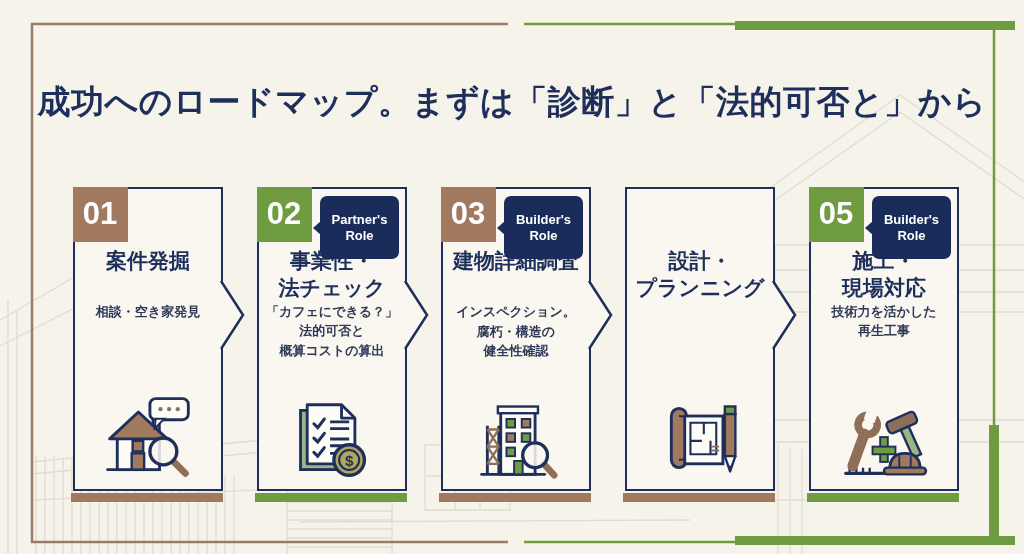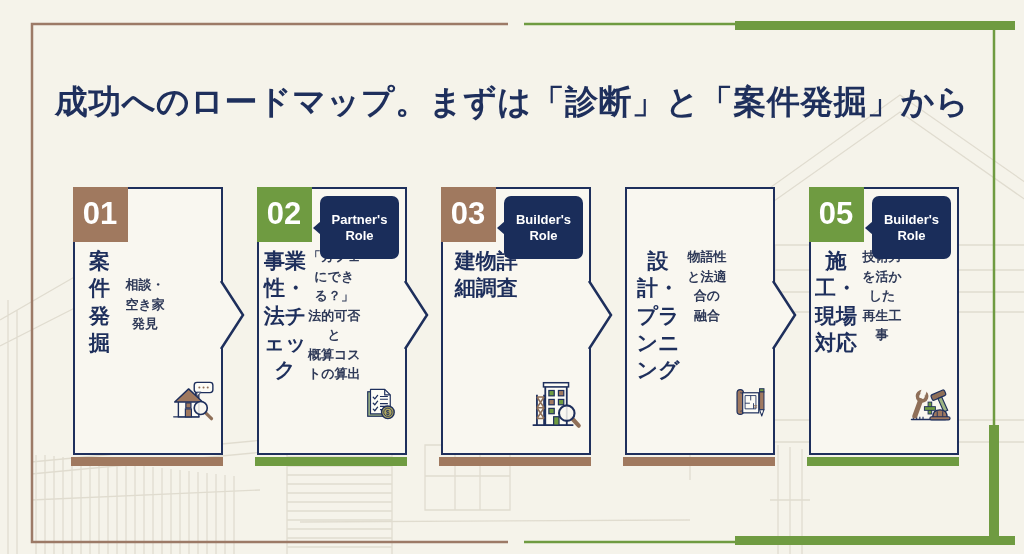--- a/index.html
+++ b/index.html
@@ -3,36 +3,36 @@
 <meta charset="utf-8">
 <style>
   * { margin:0; padding:0; box-sizing:border-box; }
   html,body { width:1024px; height:554px; }
   body { font-family:"Liberation Sans","DejaVu Sans",sans-serif; background:#f5f3ea; overflow:hidden; }
   .stage { position:relative; width:1024px; height:554px; background:#f5f3ea; overflow:hidden; }
   .bg-sketch { position:absolute; inset:0; z-index:0; }
   .frame { position:absolute; inset:0; z-index:1; }
   .slide-title { position:absolute; top:80px; left:0; right:0; z-index:2;
     text-align:center; font-size:33px; font-weight:800; color:#1e2f5c; letter-spacing:0.5px; }
-  .card { position:absolute; top:187px; width:150px; height:268px; z-index:2;
+  .card { position:absolute; top:187px; width:150px; height:304px; z-index:2;
     background:#f9f7f0; border:2.5px solid #1e2f5c; }
   .card-1 { left:73px; }  .card-2 { left:257px; }  .card-3 { left:441px; }
   .card-4 { left:625px; } .card-5 { left:809px; }
   .card-shadow { position:absolute; left:-4px; right:-2px; bottom:-13px; height:9px; }
   .accent-brown-bg { background:#a0795f; }
   .accent-green-bg { background:#6f9b41; }
   .num-badge { position:absolute; top:-2.5px; left:-2.5px; width:55px; height:55px;
     display:flex; align-items:center; justify-content:center;
     color:#fff; font-size:31px; font-weight:800; }
   .role-badge { position:absolute; top:7px; left:61px; width:79px; min-height:39px;
     background:#1a2d5a; color:#fff; border-radius:7px; padding:16px 2px;
     font-size:13px; font-weight:700; text-align:center; line-height:1.2; white-space:pre-line; }
   .role-badge::before { content:""; position:absolute; left:-7px; top:50%; transform:translateY(-50%);
     border-top:7px solid transparent; border-bottom:7px solid transparent; border-right:8px solid #1a2d5a; }
-  .card-inner { height:100%; padding:58px 4px 6px 4px; display:flex; }
+  .card-inner { height:100%; padding:58px 4px 6px 4px; display:flex; flex-direction:column; align-items:center; }
   .card-title { color:#1e2f5c; font-size:21px; font-weight:800; text-align:center;
     line-height:1.3; white-space:pre-line; }
   .card-desc { color:#2f3a58; font-size:13px; font-weight:600; text-align:center;
     line-height:1.5; white-space:pre-line; }
   .gap-lg { margin-top:28px; } .gap-sm { margin-top:0; }
   .card-icon { margin-top:auto; margin-bottom:2px; }
   .chev { position:absolute; top:89px; right:-24px; width:26px; height:74px; }
 </style>
 </head>
 <body>
@@ -64,21 +64,21 @@
   </svg>
 
   <svg class="frame" width="1024" height="554" viewBox="0 0 1024 554" fill="none">
     <path d="M508,24 H32 V542 H508" stroke="#9c7a67" stroke-width="2.5"></path>
     <path d="M524,24 H1010 M524,542 H740 M994,29 V430" stroke="#6f9b41" stroke-width="2.5"></path>
     <rect x="735" y="21" width="280" height="9" fill="#6f9b41"></rect>
     <rect x="735" y="536" width="280" height="9" fill="#6f9b41"></rect>
     <rect x="989" y="425" width="10" height="120" fill="#6f9b41"></rect>
   </svg>
 
-  <h1 class="slide-title">成功へのロードマップ。まずは「診断」と「案件発掘」から</h1>
+  <h1 class="slide-title">成功へのロードマップ。まずは「診断」と「法的可否と」から</h1>
 
   <div class="card card-1">
     <div class="card-shadow accent-brown-bg"></div>
     <div class="num-badge accent-brown-bg">01</div>
     <svg class="chev" viewBox="0 0 26 74">
       <rect x="0" y="4" width="5" height="66" fill="#f9f7f0"></rect>
       <polygon points="2,3 24,37 2,71" fill="#f9f7f0"></polygon>
       <polyline points="2,3 24,37 2,71" fill="none" stroke="#1e2f5c" stroke-width="2.5"></polyline>
     </svg>
     <div class="card-inner">
@@ -138,20 +138,23 @@
     <div class="num-badge accent-brown-bg">03</div>
     <div class="role-badge">Builder's
 Role</div>
     <svg class="chev" viewBox="0 0 26 74">
       <rect x="0" y="4" width="5" height="66" fill="#f9f7f0"></rect>
       <polygon points="2,3 24,37 2,71" fill="#f9f7f0"></polygon>
       <polyline points="2,3 24,37 2,71" fill="none" stroke="#1e2f5c" stroke-width="2.5"></polyline>
     </svg>
     <div class="card-inner">
       <div class="card-title">建物詳細調査</div>
+      <div class="card-desc gap-lg">インスペクション。
+腐朽・構造の
+健全性確認</div>
       <svg class="card-icon" width="96" height="84" viewBox="0 0 100 88">
         <line x1="14" y1="81" x2="80" y2="81" stroke="#1e2f5c" stroke-width="3" stroke-linecap="round"></line>
         <rect x="34" y="16" width="36" height="65" fill="#fdfcf6" stroke="#1e2f5c" stroke-width="3"></rect>
         <rect x="31" y="10" width="42" height="7" fill="#fdfcf6" stroke="#1e2f5c" stroke-width="2.5"></rect>
         <rect x="40" y="23" width="9" height="9" fill="#6f9b41" stroke="#1e2f5c" stroke-width="2"></rect>
         <rect x="56" y="23" width="9" height="9" fill="#a0795f" stroke="#1e2f5c" stroke-width="2"></rect>
         <rect x="40" y="38" width="9" height="9" fill="#a0795f" stroke="#1e2f5c" stroke-width="2"></rect>
         <rect x="56" y="38" width="9" height="9" fill="#6f9b41" stroke="#1e2f5c" stroke-width="2"></rect>
         <rect x="40" y="53" width="9" height="9" fill="#6f9b41" stroke="#1e2f5c" stroke-width="2"></rect>
         <rect x="48" y="67" width="9" height="14" fill="#6f9b41" stroke="#1e2f5c" stroke-width="2"></rect>
@@ -166,22 +169,20 @@
   <div class="card card-4">
     <div class="card-shadow accent-brown-bg"></div>
     <svg class="chev" viewBox="0 0 26 74">
       <rect x="0" y="4" width="5" height="66" fill="#f9f7f0"></rect>
       <polygon points="2,3 24,37 2,71" fill="#f9f7f0"></polygon>
       <polyline points="2,3 24,37 2,71" fill="none" stroke="#1e2f5c" stroke-width="2.5"></polyline>
     </svg>
     <div class="card-inner">
       <div class="card-title">設計・
 プランニング</div>
-      <div class="card-desc gap-sm">物語性と法適合の
-融合</div>
       <svg class="card-icon" width="96" height="86" viewBox="0 0 100 90">
         <rect x="20" y="14" width="16" height="62" rx="8" fill="#a0795f" stroke="#1e2f5c" stroke-width="3"></rect>
         <path d="M28,22 a6,6 0 0 1 0,46" fill="none" stroke="#1e2f5c" stroke-width="2"></path>
         <rect x="34" y="22" width="40" height="50" fill="#fdfcf6" stroke="#1e2f5c" stroke-width="3"></rect>
         <path d="M40,29 H67 V62 H40 Z M54,29 V41 M40,48 H52 M61,48 V62" fill="none" stroke="#1e2f5c" stroke-width="2.2"></path>
         <path d="M62,54 H70 M62,58 H70" stroke="#8f6f58" stroke-width="2"></path>
         <rect x="76" y="12" width="11" height="8" fill="#6f9b41" stroke="#1e2f5c" stroke-width="2.5"></rect>
         <rect x="76" y="20" width="11" height="44" fill="#a0795f" stroke="#1e2f5c" stroke-width="2.5"></rect>
         <polygon points="76,64 87,64 81.5,80" fill="#fdfcf6" stroke="#1e2f5c" stroke-width="2.5" stroke-linejoin="round"></polygon>
         <polygon points="79.5,74 83.5,74 81.5,80" fill="#1e2f5c"></polygon>

